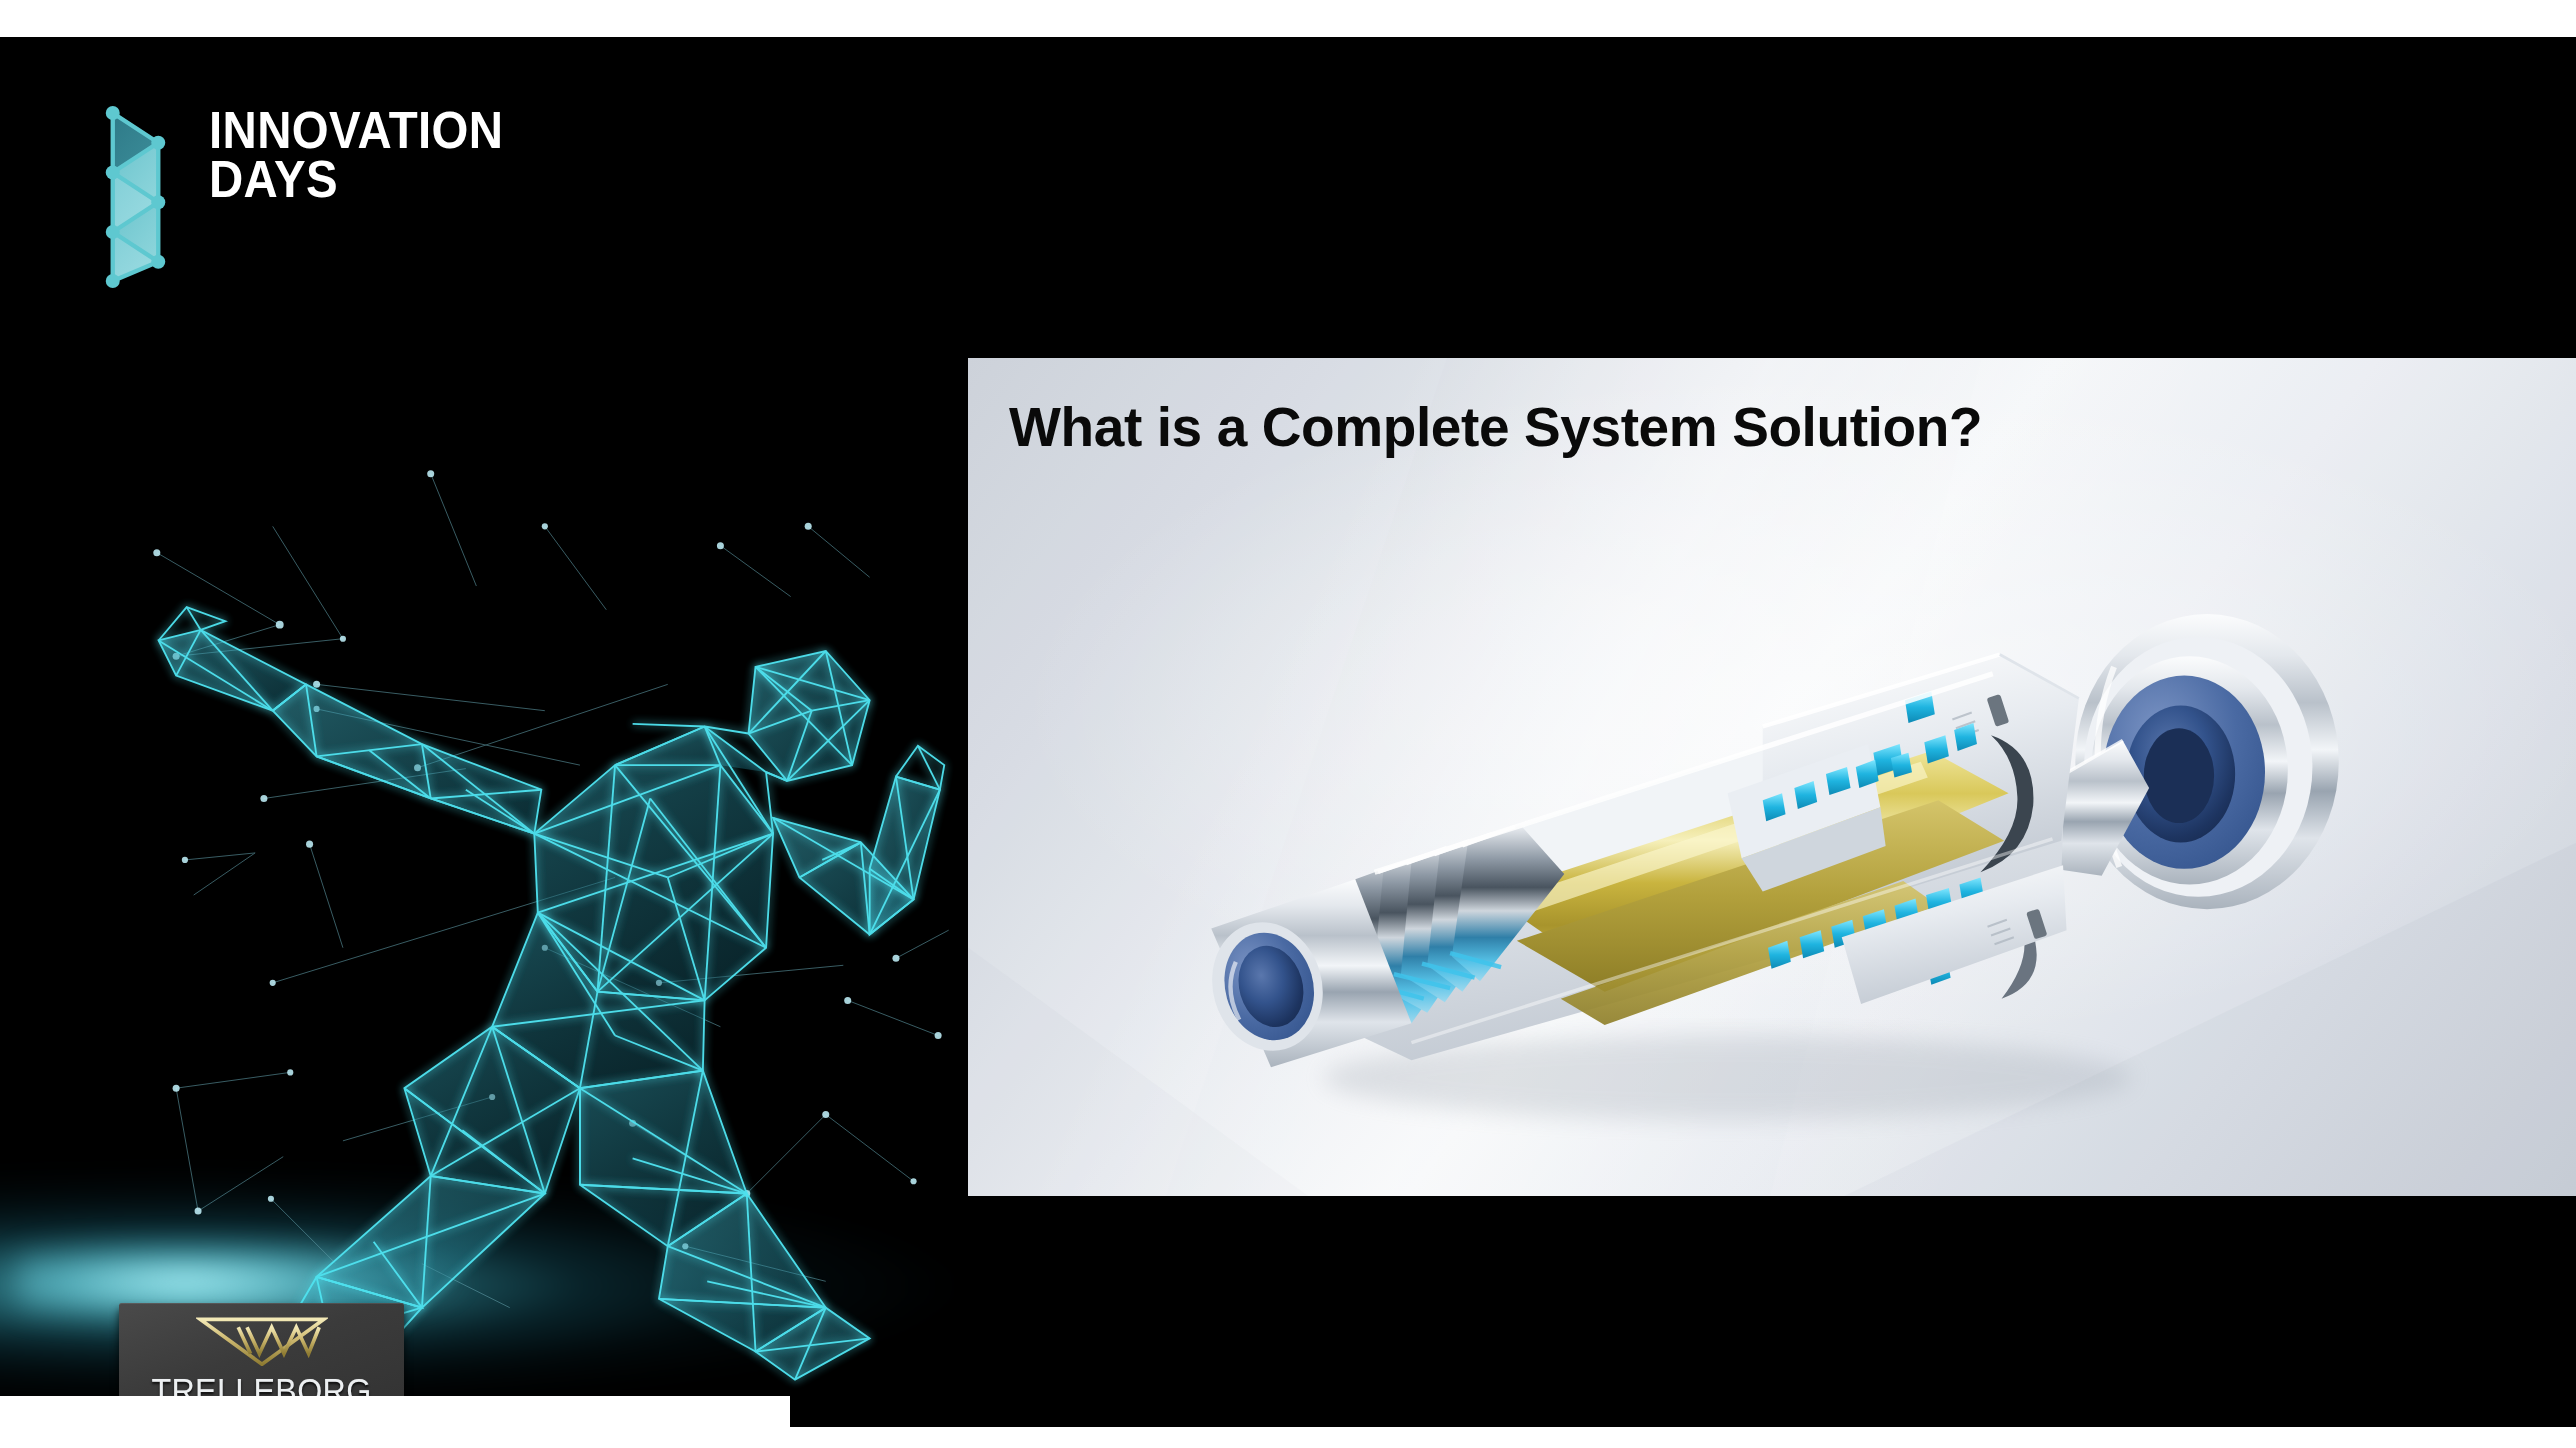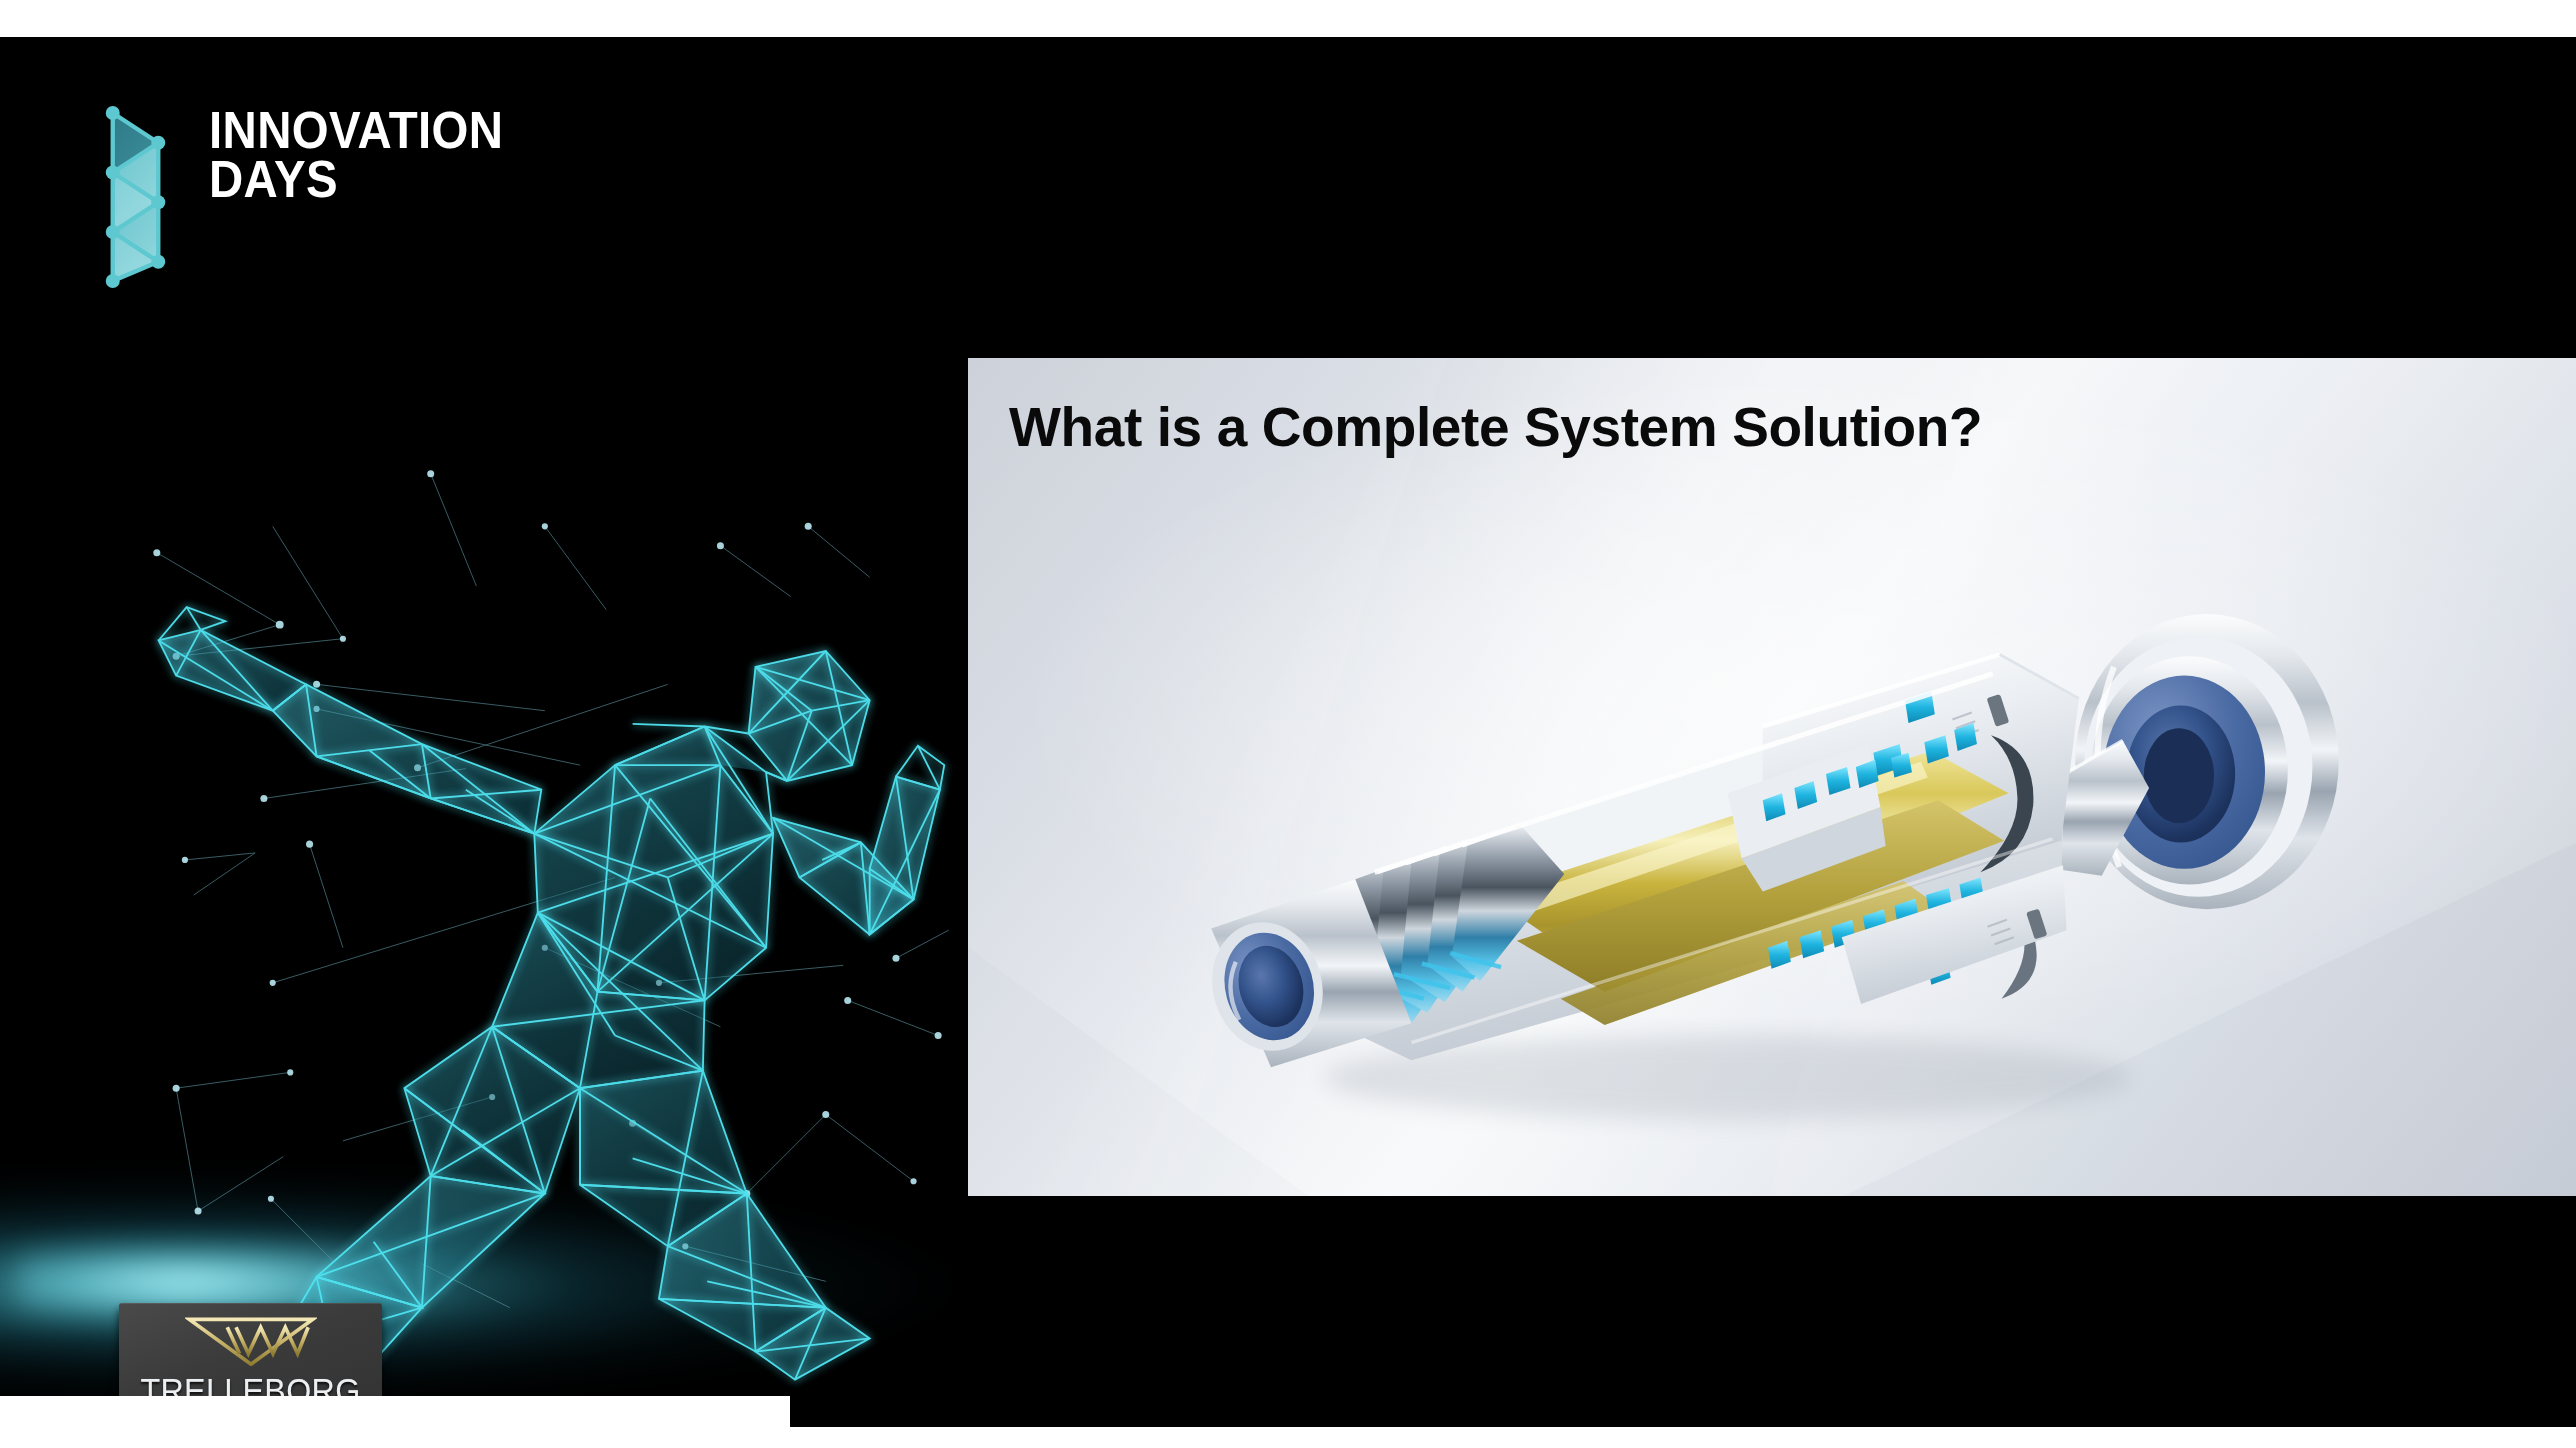--- a/index.html
+++ b/index.html
@@ -123,21 +123,21 @@
   .product-wrap {
     position: absolute;
     left: 180px; top: 228px;
     width: 1247px; height: 562px;
   }
   .product-svg { width: 100%; height: 100%; display: block; }
   
   .tb-logo {
     position: absolute;
     left: 119px; top: 1303px;
-    width: 263px; height: 130px;
+    width: 285px; height: 130px;
   }
   .tb-plate {
     position: absolute; inset: 0;
     background: linear-gradient(160deg, #4a4a4a 0%, #3b3b3b 42%, #313131 100%);
     border-radius: 2.6px;
     box-shadow: 0 6.1px 8px rgba(0,0,0,0.75), inset 0 0.9px 0 rgba(255,255,255,0.10);
   }
   .tb-emblem {
     position: absolute; left: 50%; top: 12.3px;
     transform: translateX(-50%);

